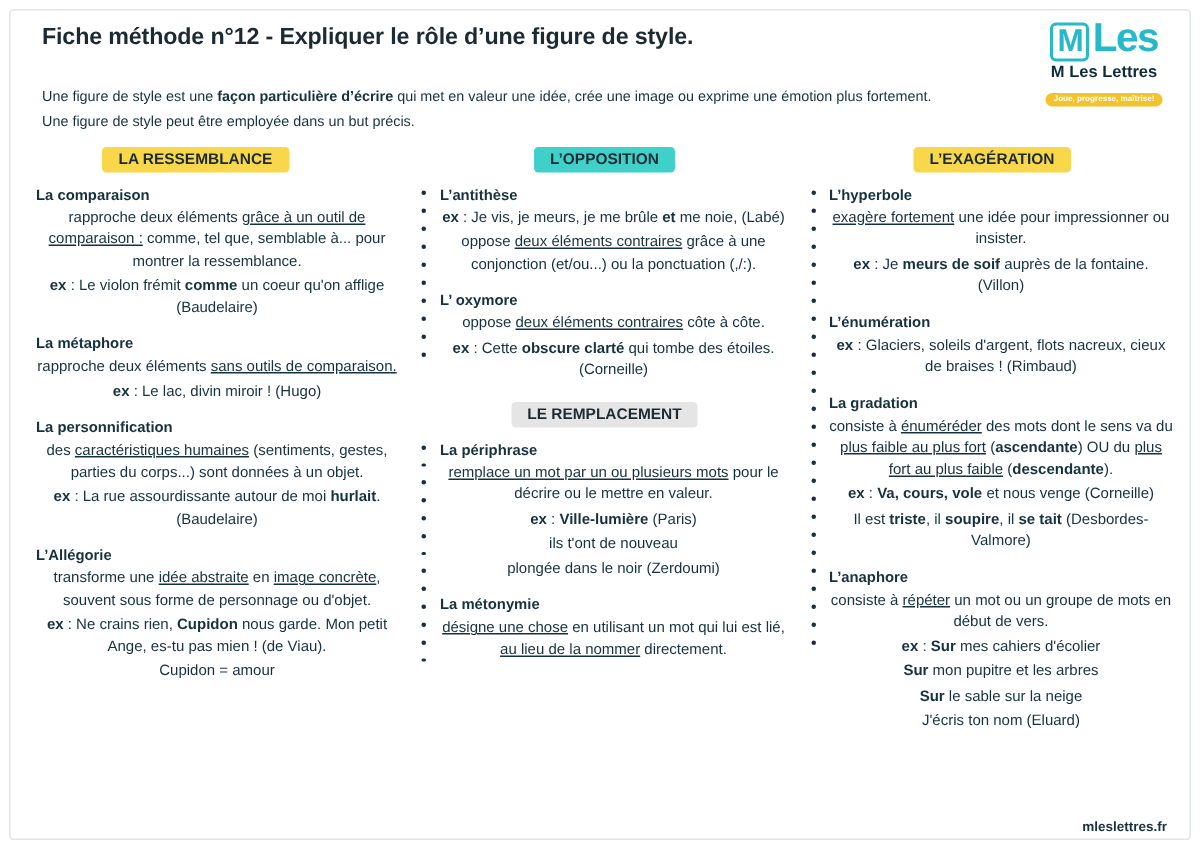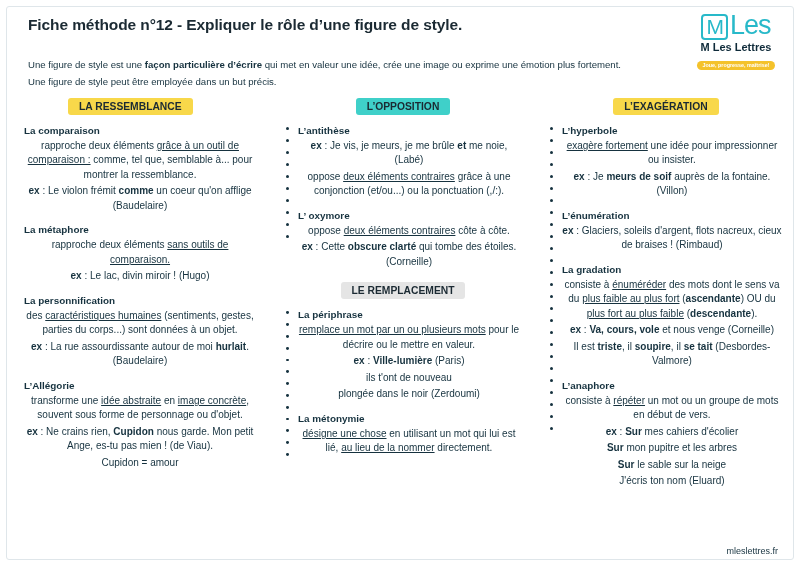--- a/index.html
+++ b/index.html
@@ -33,21 +33,21 @@
   .intro p { margin: 0 0 3px 0; }
   .bold { font-weight: bold; }
   .logo {
     position: absolute;
     right: 18px; top: 12px;
     width: 92px; height: 56px;
     text-align: center;
   }
   .logo .mark {
     font-size: 27px;
-    font-weight: normal;
+    font-weight: bold;
     color: #28b9c9;
     line-height: 1;
     letter-spacing: -1px;
   }
   .logo .mark .m {
     display: inline-block;
     border: 2.5px solid #28b9c9;
     border-radius: 4px;
     padding: 0 3px;
     font-size: 21px;
@@ -65,21 +65,21 @@
     color: #fff;
     background: #f4c22b;
     border-radius: 7px;
     padding: 1.5px 5px;
     display: inline-block;
     margin-top: 3px;
     font-weight: bold;
   }
   .columns {
     display: flex;
-    gap: 30px;
+    gap: 16px;
     margin-top: 6px;
     padding-left: 6px;
   }
   .col { width: 246px; }
   .col.c1 { width: 250px; }
   .col.c2 { width: 252px; }
   .col.c3 { width: 250px; }
 
   .cat {
     display: inline-block;
@@ -128,21 +128,21 @@
   .dotcol i {
     display: block;
     width: 3px; height: 3px;
     border-radius: 50%;
     background: #16323f;
   }
   .footer {
     position: absolute;
     right: 22px; bottom: 10px;
     font-size: 9px;
-    font-weight: normal;
+    font-weight: bold;
     color: #16323f;
   }
   .frame {
     position: absolute;
     left: 6px; top: 6px; right: 6px; bottom: 6px;
     border: 1px solid #dfe6ea;
     border-radius: 3px;
     pointer-events: none;
   }
 </style>

